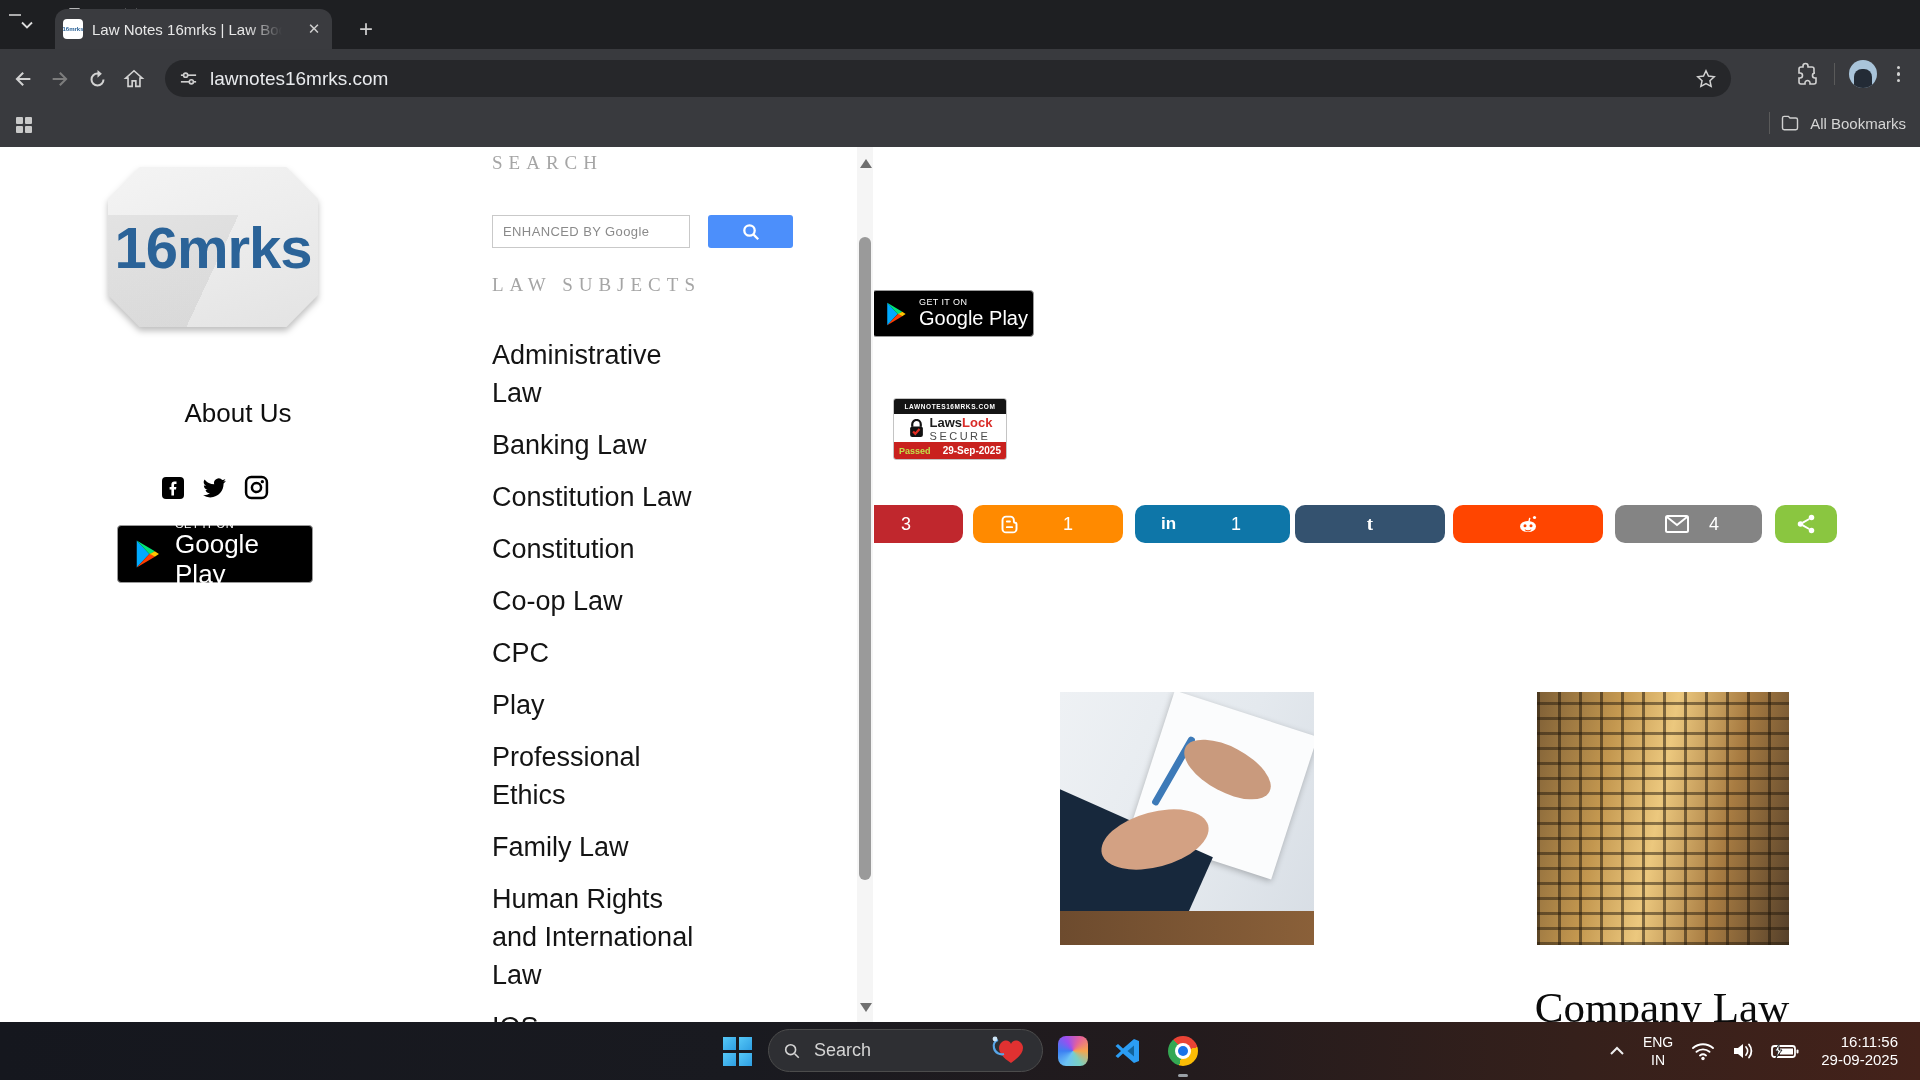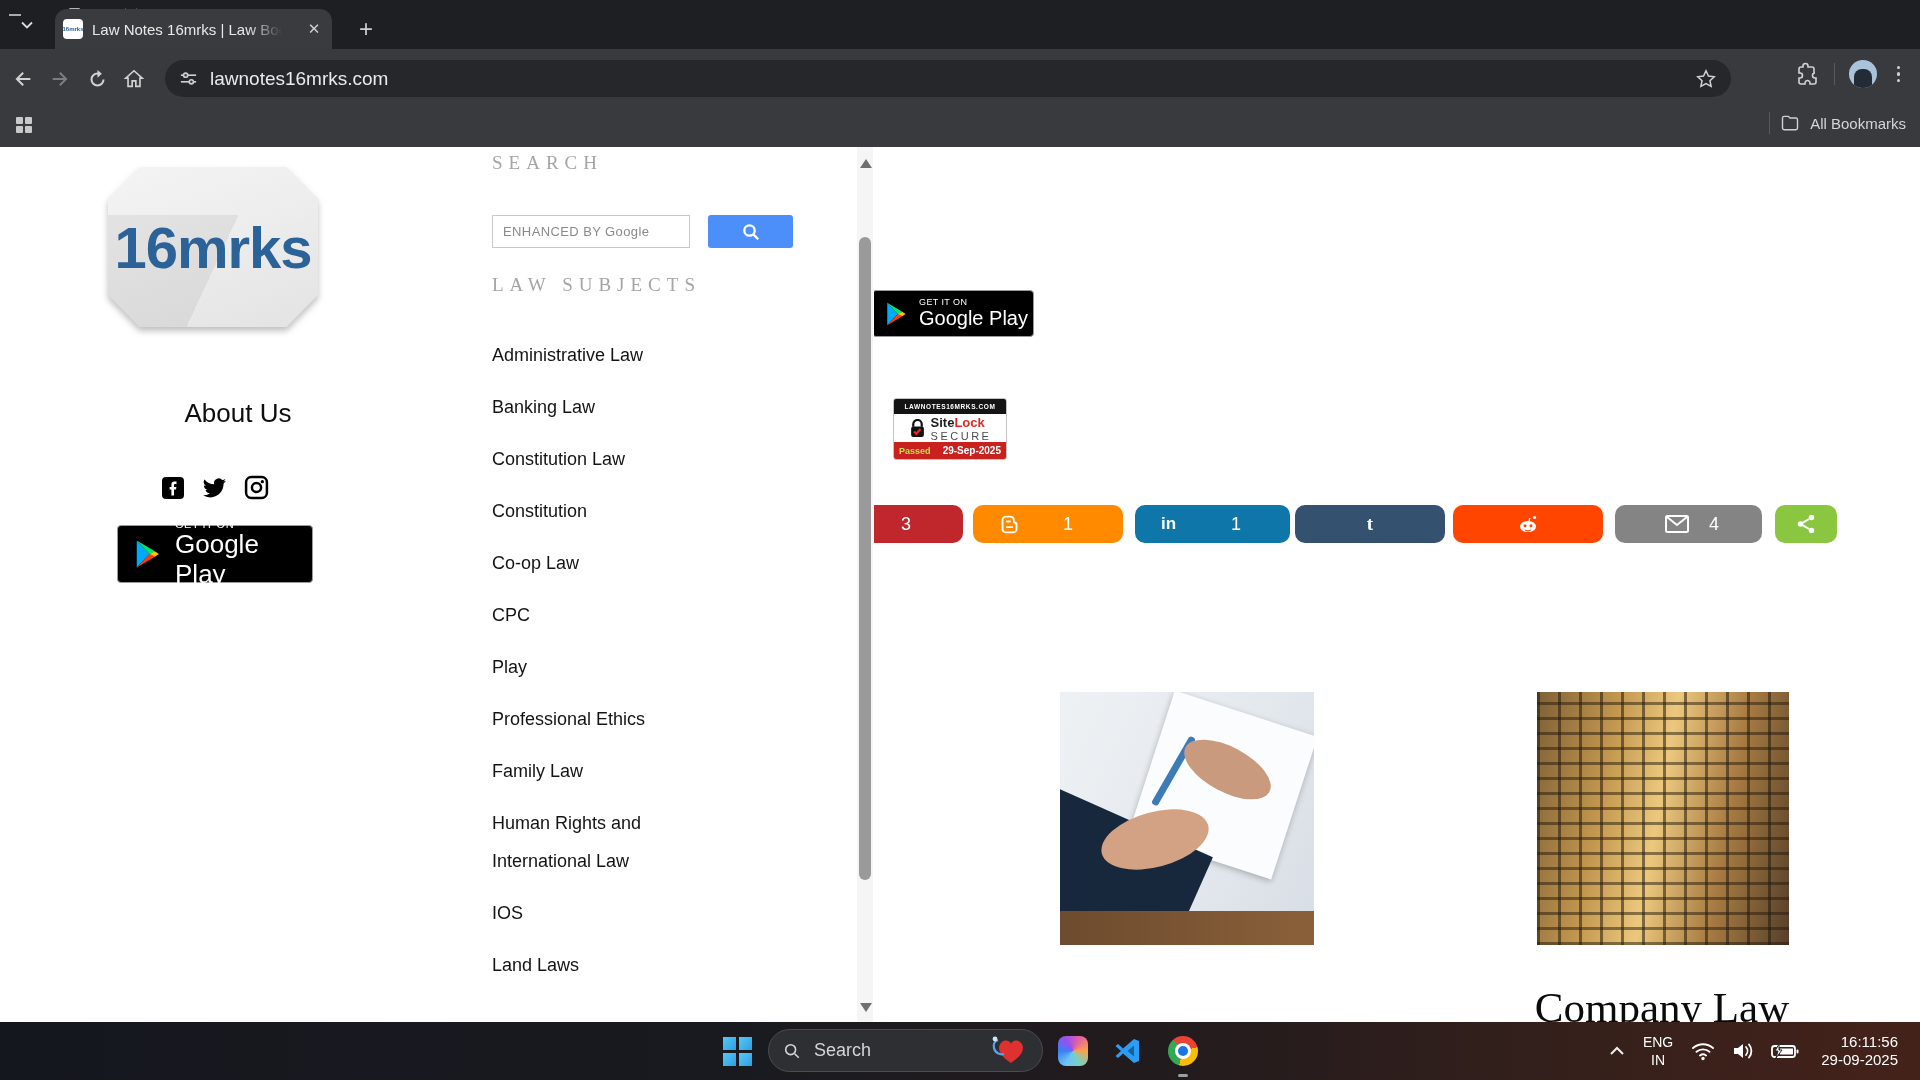--- a/index.html
+++ b/index.html
@@ -48,21 +48,21 @@
   .pb-side .pb-l1{font-size:11px;letter-spacing:.5px;}
   .pb-side .pb-l2{font-size:26px;font-weight:500;}
   .pb-main .pb-l1{font-size:9px;letter-spacing:.4px;}
   .pb-main .pb-l2{font-size:20px;font-weight:500;}
 
   .col-heading{font-family:"Liberation Serif","DejaVu Serif",serif;color:#a5a5a5;font-size:19px;letter-spacing:6px;}
   .search-input{left:492px;top:68px;width:198px;height:33px;border:1px solid #c9c9c9;box-sizing:border-box;padding:0 10px;font-size:13px;color:#444;outline:none;background:#fff;}
   .search-input::placeholder{color:#8a8a8a;letter-spacing:.4px;}
   .search-btn{left:708px;top:68px;width:85px;height:33px;background:#4c8ffb;border:none;border-radius:3px;display:flex;align-items:center;justify-content:center;}
   .subjects{left:492px;top:189px;width:210px;list-style:none;margin:0;padding:0;}
-  .subjects li{font-size:18px;color:#141414;line-height:38px;margin-bottom:14px;cursor:pointer;}
+  .subjects li{font-size:27px;color:#141414;line-height:38px;margin-bottom:14px;cursor:pointer;}
 
   
   .sb-track{left:857px;top:0;width:16px;height:875px;background:#f5f5f5;}
   .sb-arrow{left:860px;width:0;height:0;border-left:6px solid transparent;border-right:6px solid transparent;}
   .sb-up{top:12px;border-bottom:9px solid #6f6f6f;}
   .sb-down{top:856px;border-top:9px solid #6f6f6f;}
   .sb-thumb{left:859px;top:90px;width:12px;height:643px;background:#9a9a9a;border-radius:6px;}
 
   
   .main-clip{left:874px;top:0;width:1046px;height:875px;overflow:hidden;background:#fff;}
@@ -315,21 +315,21 @@
 
     <div class="abs sitelock">
       <div class="sl-top">LAWNOTES16MRKS.COM</div>
       <div class="sl-mid">
         <svg width="17" height="19" viewBox="0 0 20 22">
             <path d="M5 9V6a5 5 0 0 1 10 0v3" fill="none" stroke="#111" stroke-width="2.6"></path>
             <rect x="2.5" y="8.5" width="15" height="12.5" rx="2.5" fill="#111"></rect>
             <path d="M6 14.5l2.6 2.8 5-5.6" fill="none" stroke="#e02b20" stroke-width="2.6"></path>
           </svg>
         <span class="sl-brand">
-          <span class="sl-name"><span>Site</span><em>Lock</em></span>
+          <span class="sl-name"><span>Laws</span><em>Lock</em></span>
           <div class="sl-secure">SECURE</div>
         </span>
       </div>
       <div class="sl-bot">
         <span class="sl-pass">Passed</span>
         <span class="sl-date">29-Sep-2025</span>
       </div>
     </div>
 
     <div class="abs share-row">

